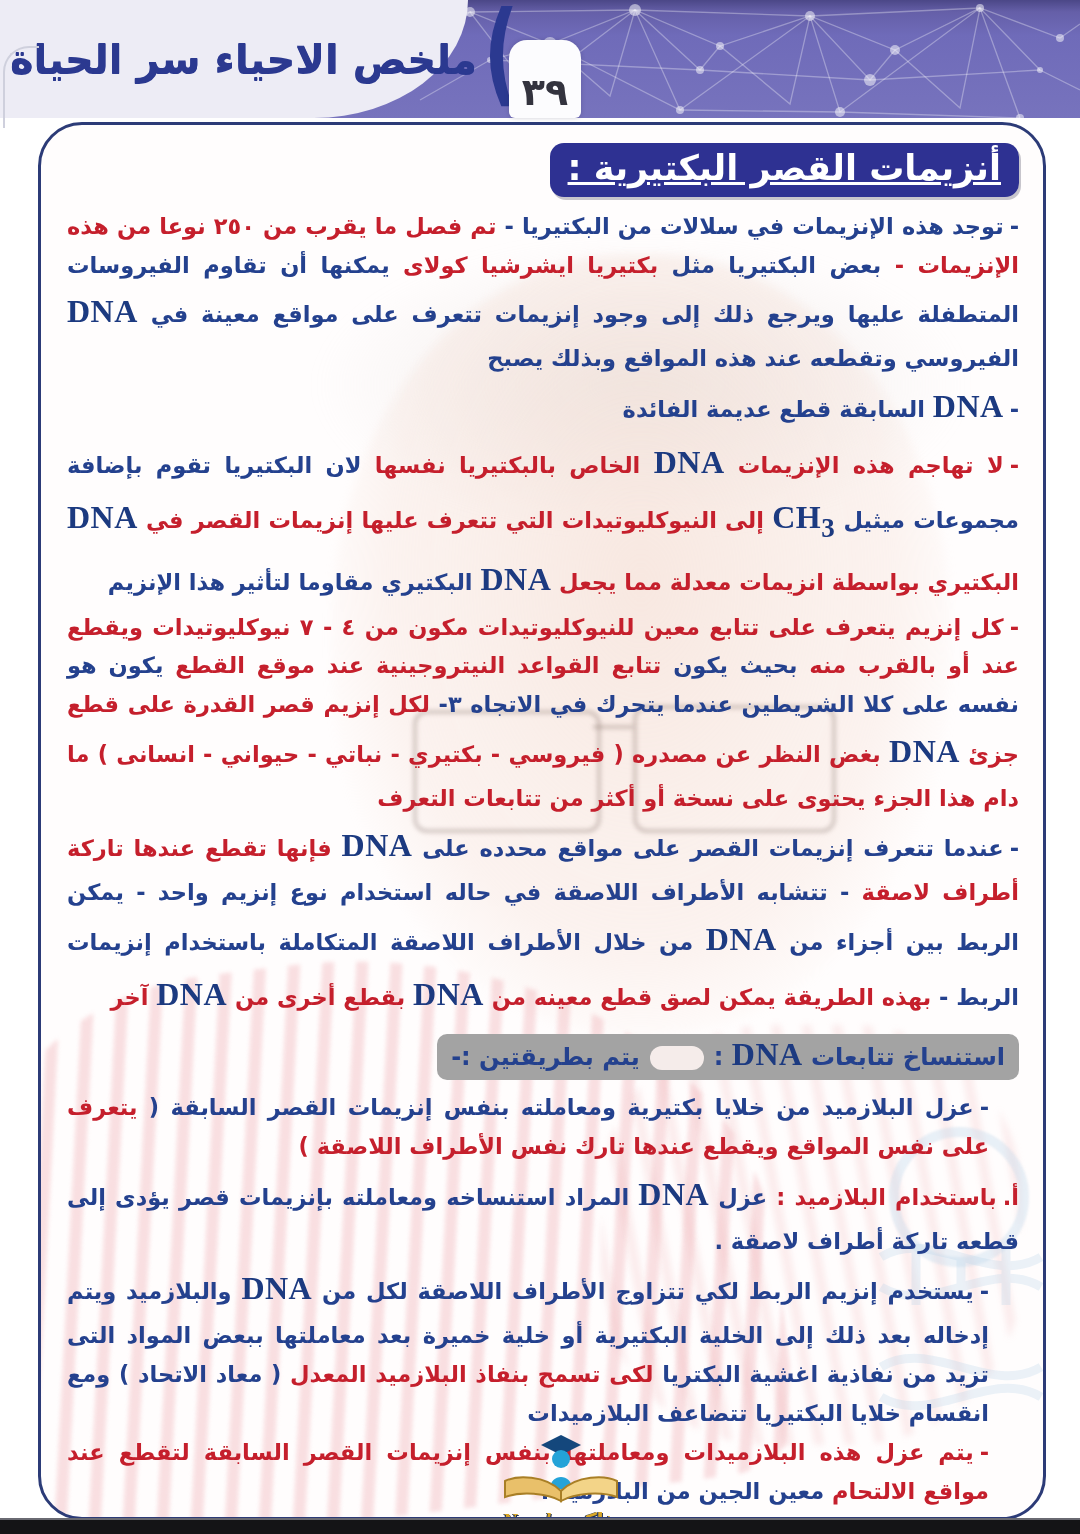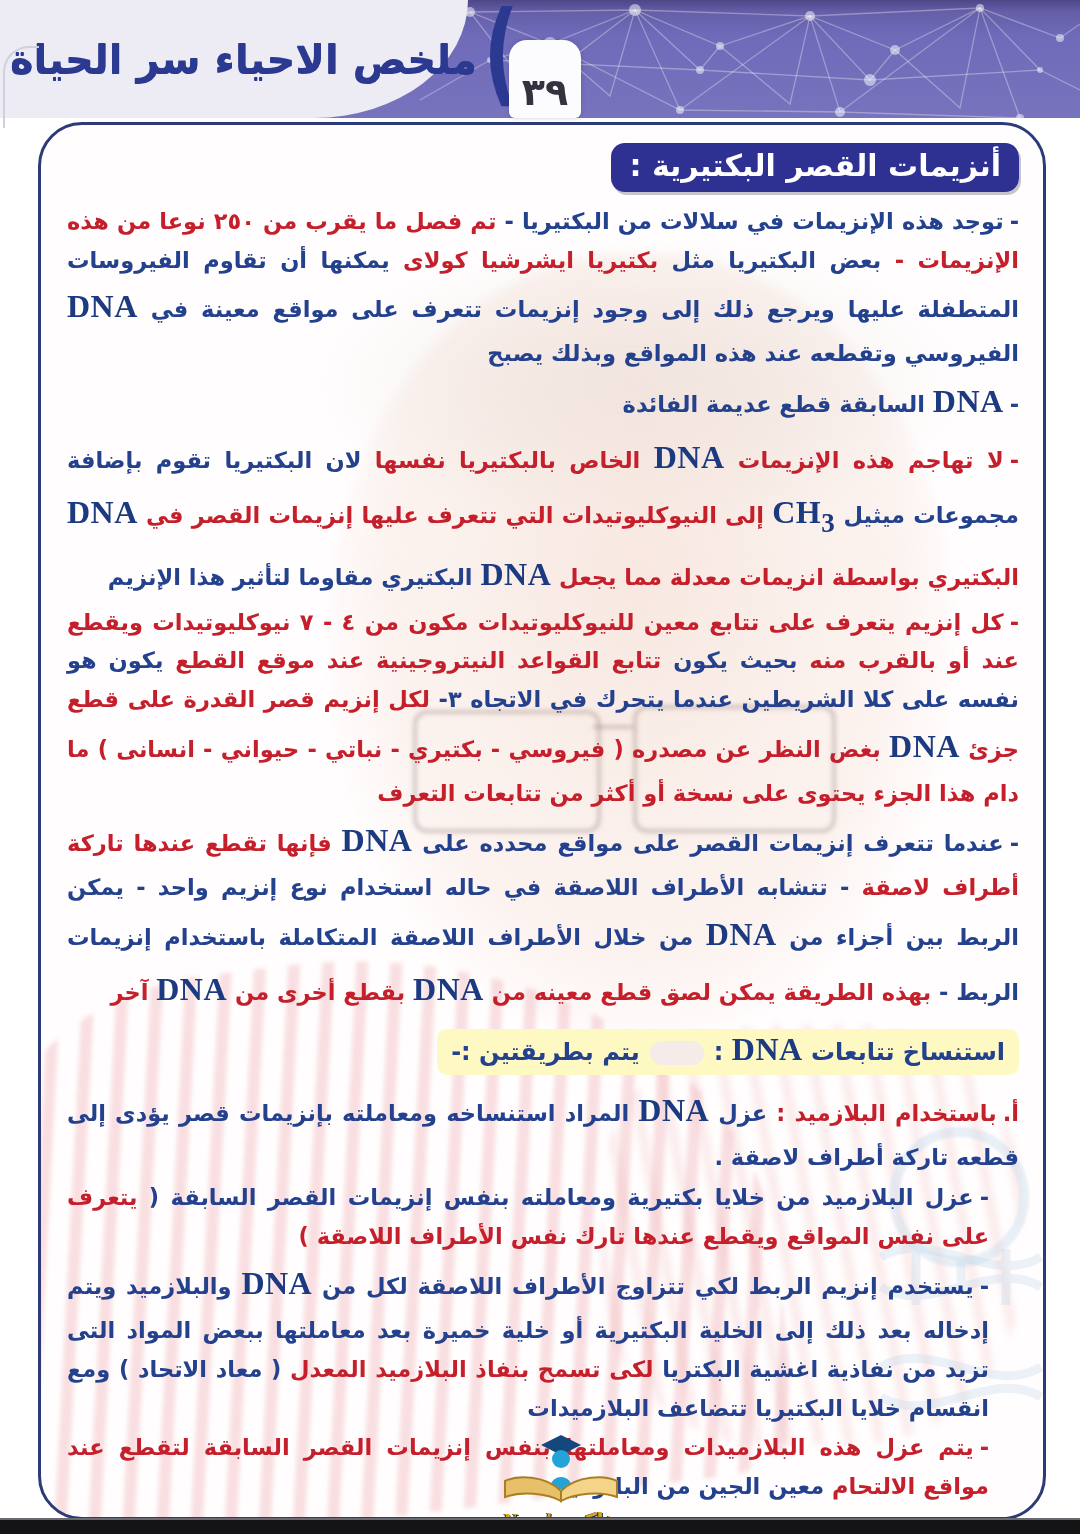--- a/index.html
+++ b/index.html
@@ -47,32 +47,32 @@
              background:repeating-linear-gradient(80deg,rgba(236,168,172,.20) 0 10px,rgba(255,255,255,0) 10px 30px);
              filter:blur(3px);}
   .bg-dna{right:-8px;bottom:40px;opacity:.55;}
   .bg-circle{right:14px;bottom:250px;width:120px;height:120px;border:10px solid rgba(188,214,234,.35);
              border-radius:50%;filter:blur(1px);}
 
   
   .content{position:relative;z-index:2;direction:rtl;padding:14px 24px 6px 26px;
            text-align:justify;}
   .badge-row{margin:4px 0 10px 0;}
-  .badge{display:inline-block;background:#2e3192;color:#ffffff;font-weight:bold;font-size:30px;
-         padding:5px 18px 9px 18px;border-radius:14px;box-shadow:2px 3px 0 rgba(30,30,60,.25);}
+  .badge{display:inline-block;background:#2e3192;color:#ffffff;font-weight:bold;font-size:35px;
+         padding:5px 18px 9px 18px;border-radius:14px;box-shadow:2px 3px 0 rgba(30,30,60,.25);text-decoration:underline;}
   .para{font-weight:bold;font-size:22.5px;line-height:1.72;color:#24418e;margin:1px 0;}
   .para.ind1{padding-right:30px;}
   .marker{margin-left:6px;}
   .c-b{color:#24418e;}
   .c-r{color:#c51f2c;}
   .lat{font-family:"Liberation Serif",serif;direction:ltr;unicode-bidi:embed;color:#1c3a80;
        font-size:32px;font-weight:600;letter-spacing:.5px;}
   .sub{font-size:27px;vertical-align:-9px;font-weight:700;}
   .section-row{margin:12px 0 8px 0;}
-  .band{display:inline-block;background:#fef9c3;border-radius:10px;padding:2px 14px 7px 14px;
+  .band{display:inline-block;background:#a3a3a3;border-radius:10px;padding:2px 14px 7px 14px;
         font-weight:bold;font-size:24px;color:#2b3990;}
   .pill{display:inline-block;width:54px;height:24px;background:#f5ecea;border-radius:13px;
         margin:0 10px;vertical-align:middle;}
 
   
   .wm{position:absolute;left:430px;top:1306px;width:180px;z-index:3;text-align:center;}
   .wm-text{display:inline-block;font-weight:bold;font-size:21px;color:#d9a728;
            border-bottom:2px solid #caa02b;padding-bottom:1px;
            text-shadow:1px 1px 0 #223356,-1px 0 0 #223356,0 1px 0 #223356;}
   .wm-en{font-style:italic;font-family:"Liberation Serif",serif;margin-left:4px;direction:ltr;unicode-bidi:embed;}
@@ -146,22 +146,22 @@
   </svg>
 
   <div class="content">
       <div class="badge-row"><span class="badge">أنزيمات القصر البكتيرية :</span></div>
       <div class="para"><span class="marker c-b">-</span><span class="c-b">توجد هذه الإنزيمات في سلالات من البكتيريا - </span><span class="c-r">تم فصل ما يقرب من ٢٥٠ نوعا من هذه الإنزيمات - </span><span class="c-b">بعض البكتيريا مثل </span><span class="c-r">بكتيريا ايشرشيا كولاى </span><span class="c-b">يمكنها أن تقاوم الفيروسات المتطفلة عليها ويرجع ذلك إلى وجود إنزيمات تتعرف على مواقع معينة في </span><span class="lat">DNA</span><span class="c-b"> الفيروسي وتقطعه عند هذه المواقع وبذلك يصبح</span></div>
       <div class="para"><span class="marker c-b">-</span><span class="lat">DNA</span><span class="c-b"> السابقة قطع عديمة الفائدة</span></div>
       <div class="para"><span class="marker c-r">-</span><span class="c-r">لا تهاجم هذه الإنزيمات </span><span class="lat">DNA</span><span class="c-r"> الخاص بالبكتيريا نفسها </span><span class="c-b">لان البكتيريا تقوم بإضافة مجموعات ميثيل </span><span class="lat">CH</span><span class="lat sub">3</span><span class="c-r"> إلى النيوكليوتيدات التي تتعرف عليها إنزيمات القصر في </span><span class="lat">DNA</span><span class="c-r"> البكتيري بواسطة انزيمات معدلة مما يجعل </span><span class="lat">DNA</span><span class="c-b"> البكتيري مقاوما لتأثير هذا الإنزيم</span></div>
       <div class="para"><span class="marker c-r">-</span><span class="c-r">كل إنزيم يتعرف على تتابع معين للنيوكليوتيدات مكون من ٤ - ٧ نيوكليوتيدات ويقطع عند أو بالقرب منه </span><span class="c-b">بحيث يكون </span><span class="c-r">تتابع القواعد النيتروجينية عند موقع القطع </span><span class="c-b">يكون هو نفسه على كلا الشريطين عندما يتحرك في الاتجاه ٣- </span><span class="c-r">لكل إنزيم قصر القدرة على قطع جزئ </span><span class="lat">DNA</span><span class="c-r"> بغض النظر عن مصدره ( فيروسي - بكتيري - نباتي - حيواني - انسانى )   ما دام هذا الجزء يحتوى على نسخة أو أكثر من تتابعات التعرف</span></div>
       <div class="para"><span class="marker c-b">-</span><span class="c-b">عندما تتعرف إنزيمات القصر على مواقع محدده على </span><span class="lat">DNA</span><span class="c-r"> فإنها تقطع عندها تاركة أطراف لاصقة </span><span class="c-b">- تتشابه الأطراف اللاصقة في حاله استخدام نوع إنزيم واحد - يمكن الربط بين أجزاء من </span><span class="lat">DNA</span><span class="c-b"> من خلال الأطراف اللاصقة المتكاملة باستخدام إنزيمات الربط - </span><span class="c-r">بهذه الطريقة يمكن لصق قطع معينه من </span><span class="lat">DNA</span><span class="c-r"> بقطع أخرى من </span><span class="lat">DNA</span><span class="c-r"> آخر</span></div>
       <div class="section-row"><span class="band"><span class="c-b">استنساخ تتابعات </span><span class="lat">DNA</span><span class="c-b"> :</span><span class="pill"></span><span class="c-b">يتم بطريقتين :-</span></span></div>
+      <div class="para ind1"><span class="marker c-b">-</span><span class="c-b">عزل البلازميد من خلايا بكتيرية ومعاملته بنفس إنزيمات القصر السابقة ( </span><span class="c-r">يتعرف على نفس المواقع ويقطع عندها تارك نفس الأطراف اللاصقة )</span></div>
       <div class="para"><span class="marker c-r">أ.</span><span class="c-r">باستخدام البلازميد : </span><span class="c-b">عزل </span><span class="lat">DNA</span><span class="c-b"> المراد استنساخه ومعاملته بإنزيمات قصر يؤدى إلى قطعه تاركة أطراف لاصقة .</span></div>
-      <div class="para ind1"><span class="marker c-b">-</span><span class="c-b">عزل البلازميد من خلايا بكتيرية ومعاملته بنفس إنزيمات القصر السابقة ( </span><span class="c-r">يتعرف على نفس المواقع ويقطع عندها تارك نفس الأطراف اللاصقة )</span></div>
       <div class="para ind1"><span class="marker c-b">-</span><span class="c-b">يستخدم إنزيم الربط لكي تتزاوج الأطراف اللاصقة لكل من </span><span class="lat">DNA</span><span class="c-b"> والبلازميد ويتم إدخاله بعد ذلك إلى الخلية البكتيرية أو خلية خميرة بعد معاملتها ببعض المواد التى تزيد من نفاذية اغشية البكتريا </span><span class="c-r">لكى تسمح بنفاذ البلازميد المعدل </span><span class="c-b">( معاد الاتحاد ) ومع انقسام خلايا البكتيريا تتضاعف البلازميدات</span></div>
       <div class="para ind1"><span class="marker c-r">-</span><span class="c-r">يتم عزل هذه البلازميدات ومعاملتها بنفس إنزيمات القصر السابقة لتقطع عند مواقع الالتحام </span><span class="c-b">معين الجين من البلازميد .</span></div>
       <div class="para"><span class="marker c-r">ب.</span><span class="c-r">باستخدام الربط </span><span class="lat">PCR</span><span class="c-b">:</span></div>
       <div class="para ind1"><span class="marker c-b">-</span><span class="c-b">يقوم هذا الجهاز بمضاعفة قطع </span><span class="lat">DNA</span><span class="c-b"> باستخدام إنزيم ( تاك بوليميريز )</span></div>
       <div class="para ind1"><span class="marker c-r">-</span><span class="c-r">يعمل هذا الإنزيم عند درجة حرارة مرتفعة </span><span class="c-b">( يستخلص من بكتريا تعيش في أجواء حارة جدا</span></div>
     </div>
 
   <div class="wm">
     <svg width="128" height="74" viewBox="0 0 128 74">
       <polygon points="64,4 44,14 64,24 84,14" fill="#14477c"></polygon>

